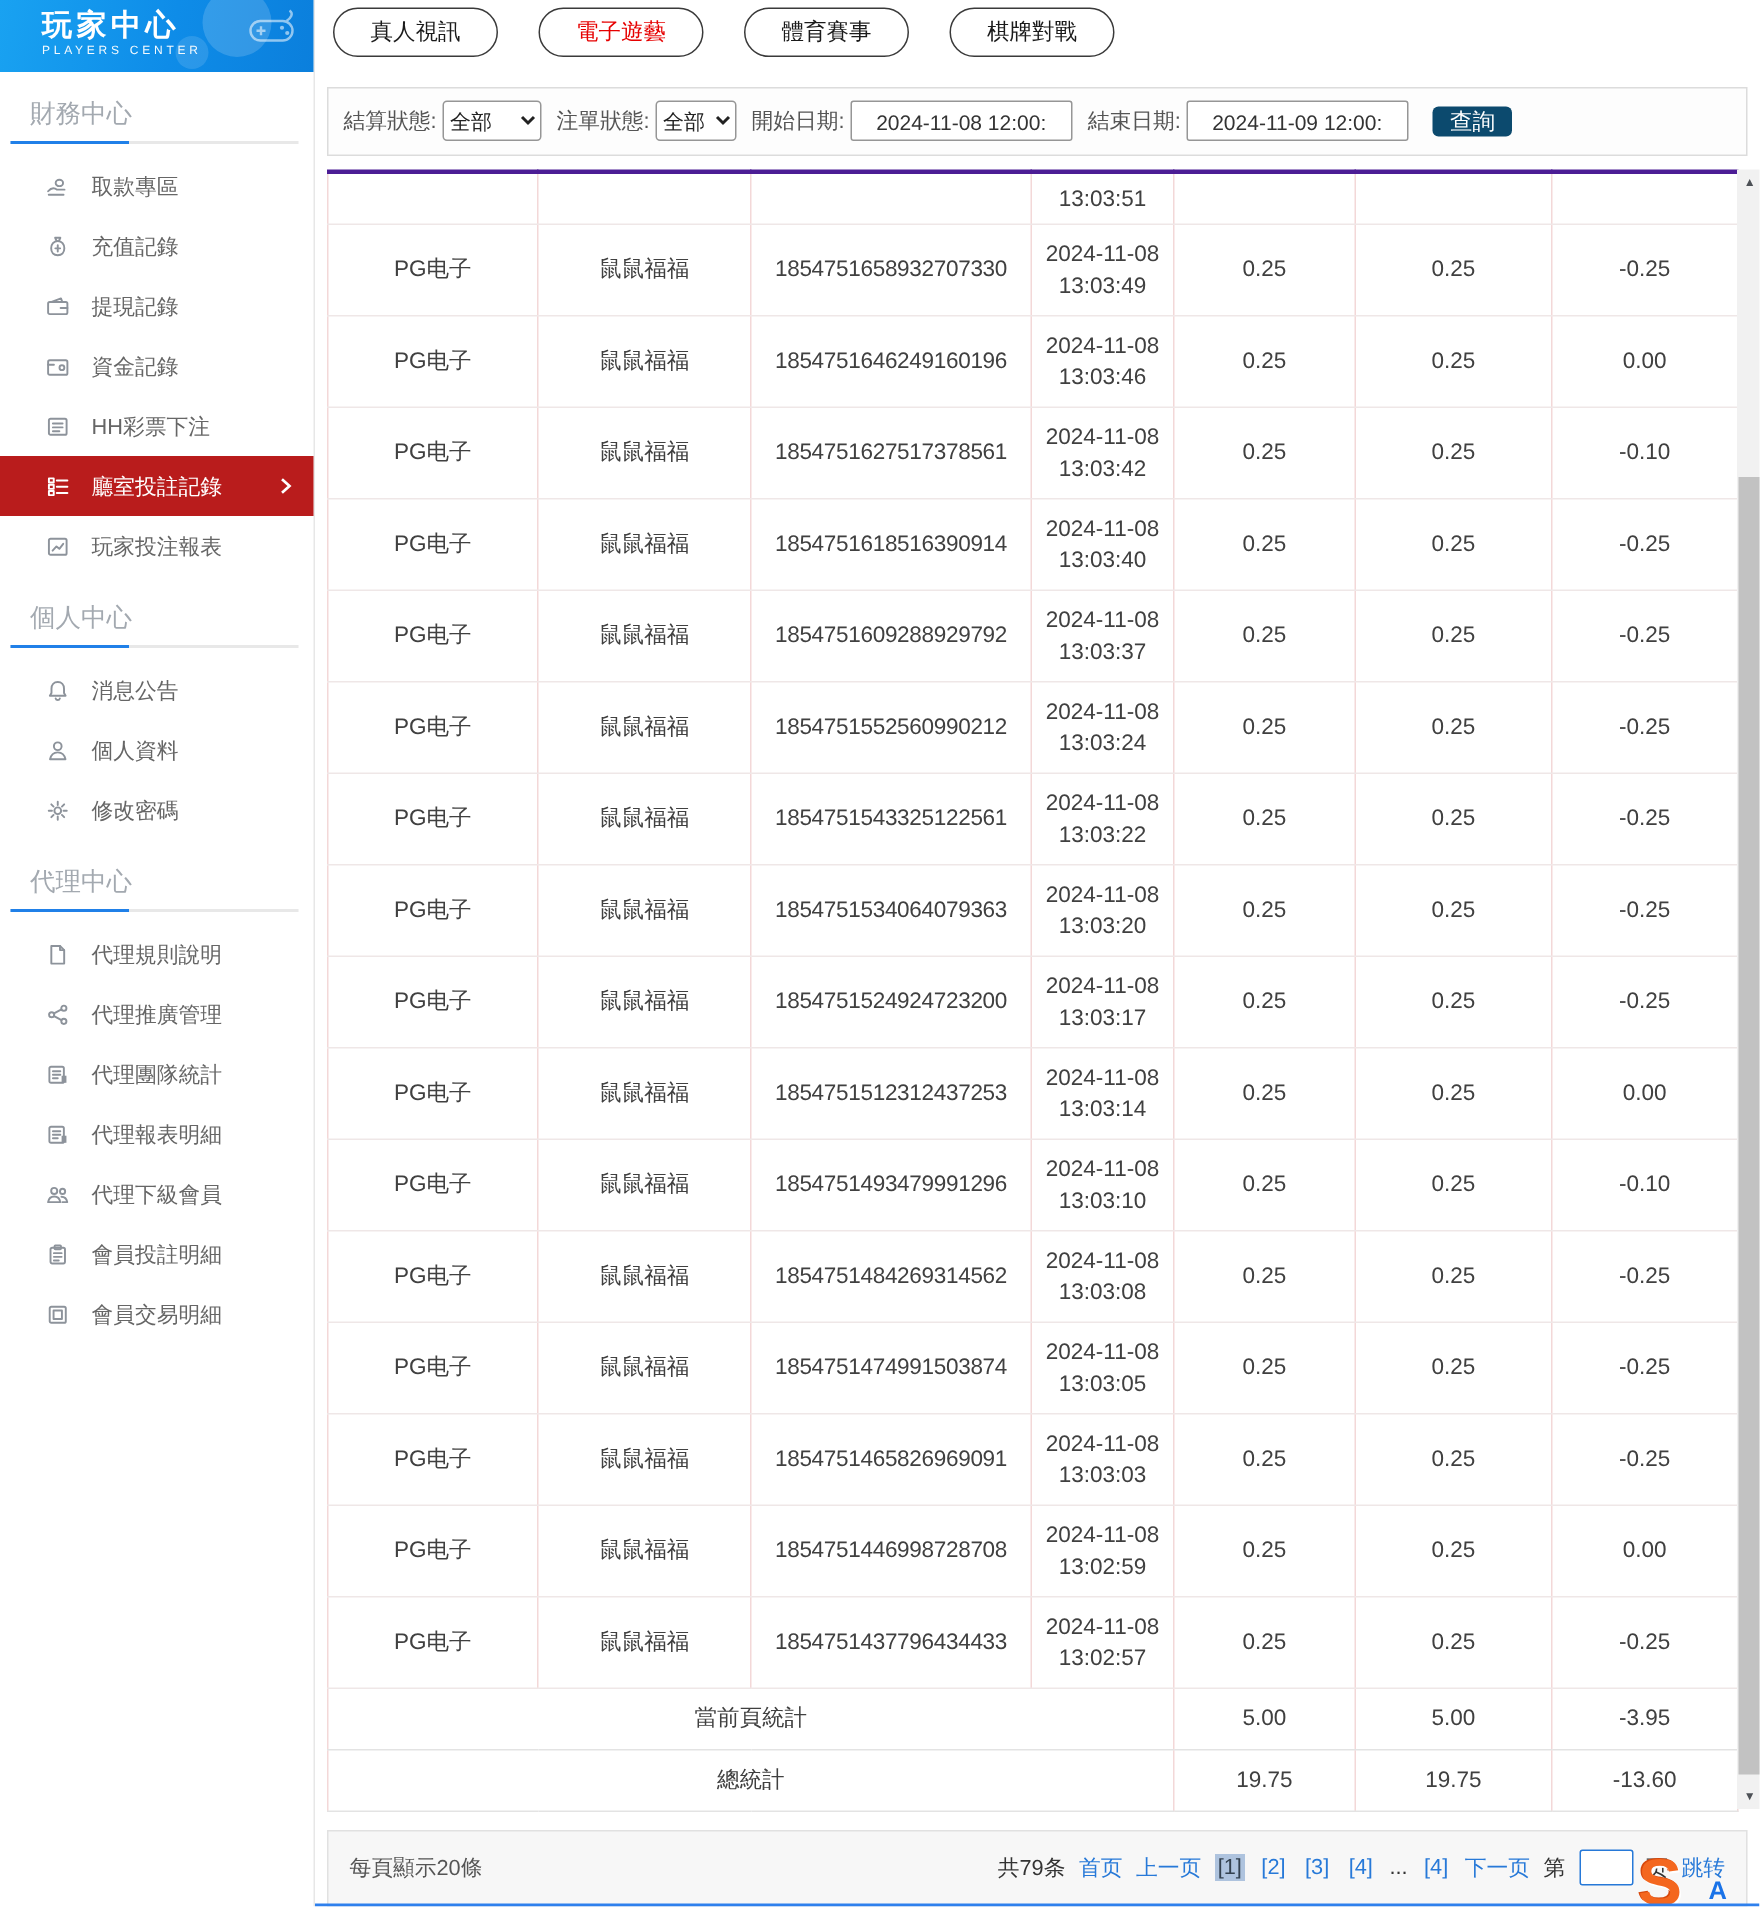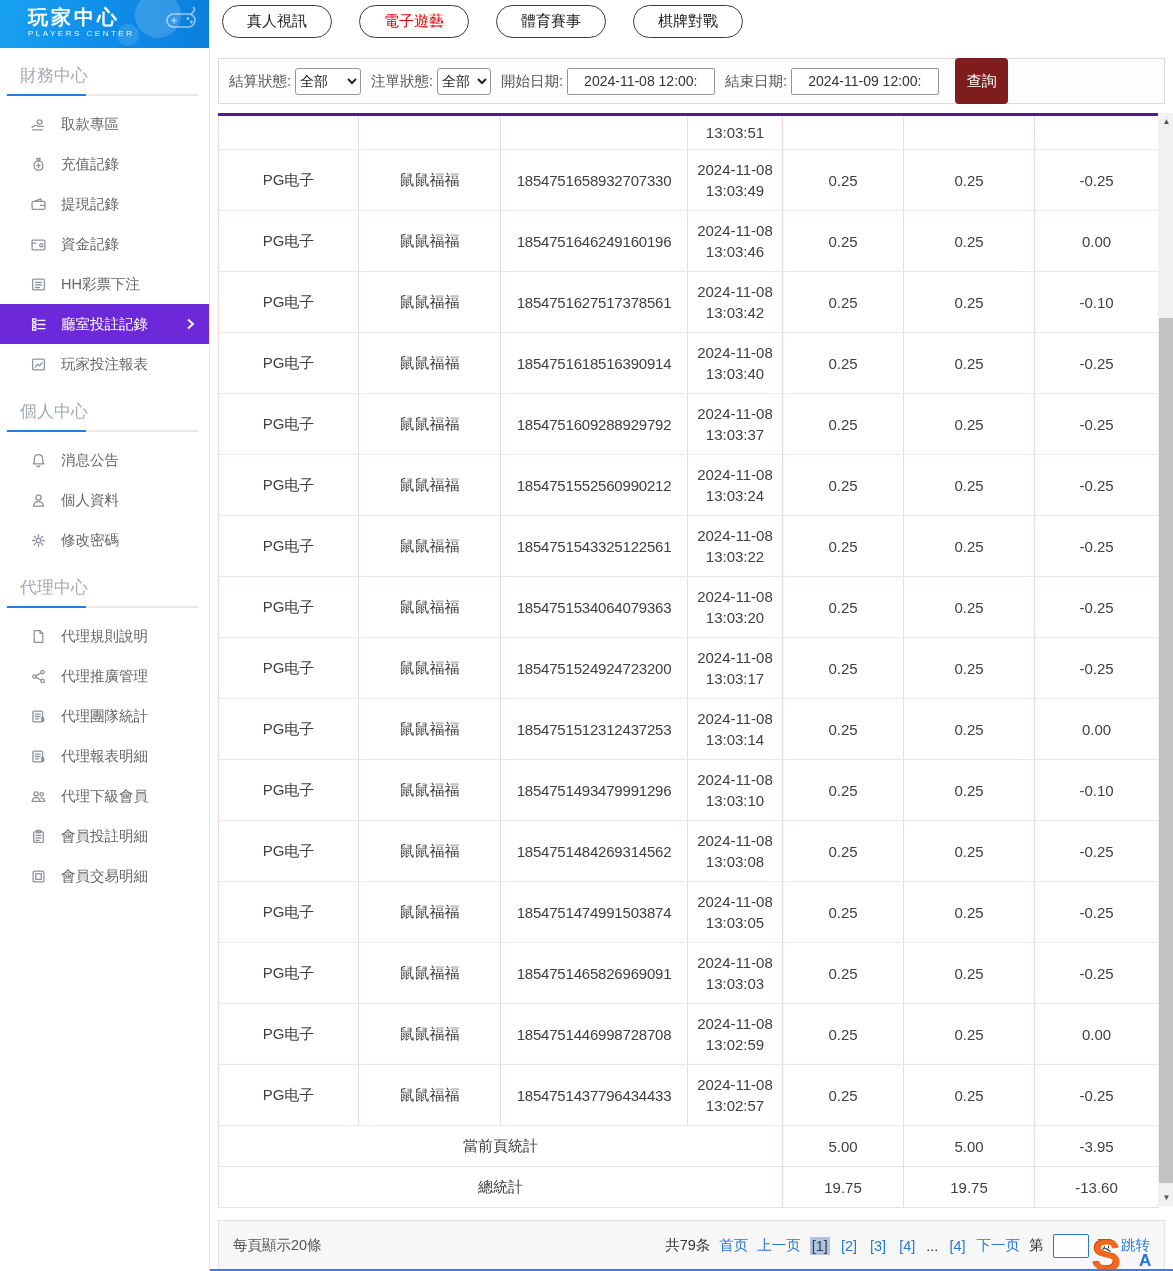--- a/index.html
+++ b/index.html
@@ -27,21 +27,21 @@
 
   .section-title { color:#a3a9b0; font-size:17px; padding:16px 0 7px 20px; }
   .section-underline { height:2px; margin:0 10px 8px 7px; background:#e8e8e8; position:relative; }
   .section-underline::before { content:""; position:absolute; left:0; top:0; height:2px; width:79px; background:#2080e8; }
 
   .item {
     height:40px; display:flex; align-items:center; gap:15px;
     padding-left:30px; color:#666; font-size:14.5px; cursor:pointer;
   }
   .item .icn { width:16px; height:16px; display:flex; align-items:center; justify-content:center; color:#8d939b; }
-  .item.active { background:#6d28d9; color:#fff; }
+  .item.active { background:#b91c1c; color:#fff; }
   .item.active .icn { color:#fff; }
   .item .chev { margin-left:auto; margin-right:14px; color:#fff; display:flex; }
 
   
   .main { flex:1; display:flex; flex-direction:column; min-width:0; }
   .tabs-bar { display:flex; gap:27px; padding:5px 0 5px 12px; }
   .tab {
     height:33px; padding:0 24px; display:flex; align-items:center; background:#fff;
     border:1.5px solid #3a3a3a; border-radius:17px; font-size:15px; color:#1b1b1b; cursor:pointer;
   }
@@ -50,21 +50,21 @@
   .filter-bar {
     margin:15px 8px 9px 8px; height:46px; border:1px solid #dcdcdc; background:#fdfdfd;
     display:flex; align-items:center; padding:0 10px; font-size:14.5px; color:#555;
   }
   .filter-bar label { margin-right:4px; white-space:nowrap; }
   .filter-bar .gap { margin-right:10px; }
   .sel { height:27px; border:1px solid #969696; border-radius:3px; font-size:14px; color:#222; background:#fff; font-family:"Liberation Sans",sans-serif; }
   .sel.settle { width:66px; }
   .sel.order { width:54px; }
   .date-input { height:27px; width:148px; border:1px solid #969696; border-radius:2px; font-size:14px; color:#333; padding:0 16px; font-family:"Liberation Sans",sans-serif; }
-  .search-btn { margin-left:16px; width:53px; height:46px; background:#7f1d1d; color:#fff; border:none; border-radius:4px; font-size:15px; cursor:pointer; font-family:"Liberation Sans",sans-serif; }
+  .search-btn { margin-left:16px; width:53px; height:20px; background:#0c4a6e; color:#fff; border:none; border-radius:4px; font-size:15px; cursor:pointer; font-family:"Liberation Sans",sans-serif; }
 
   
   .table-wrap { position:relative; margin-left:8px; width:957px; }
   table.bets { width:940px; border-collapse:collapse; table-layout:fixed; text-align:center; font-size:15px; color:#404040; border-top:3px solid #4c1d95; }
   table.bets td { border:1px solid; border-color:#efe7e7 #f3d8d8; padding:0 2px; overflow:hidden; }
   tr.partial td { height:35px; }
   tr.data-row td { height:61px; }
   tr.data-row td .dt-line { line-height:21px; }
   tr.summary td { height:41px; border-color:#e3e3e3 #f3d8d8; font-size:15px; }
   td.order-id { font-size:15px; letter-spacing:-0.2px; }

